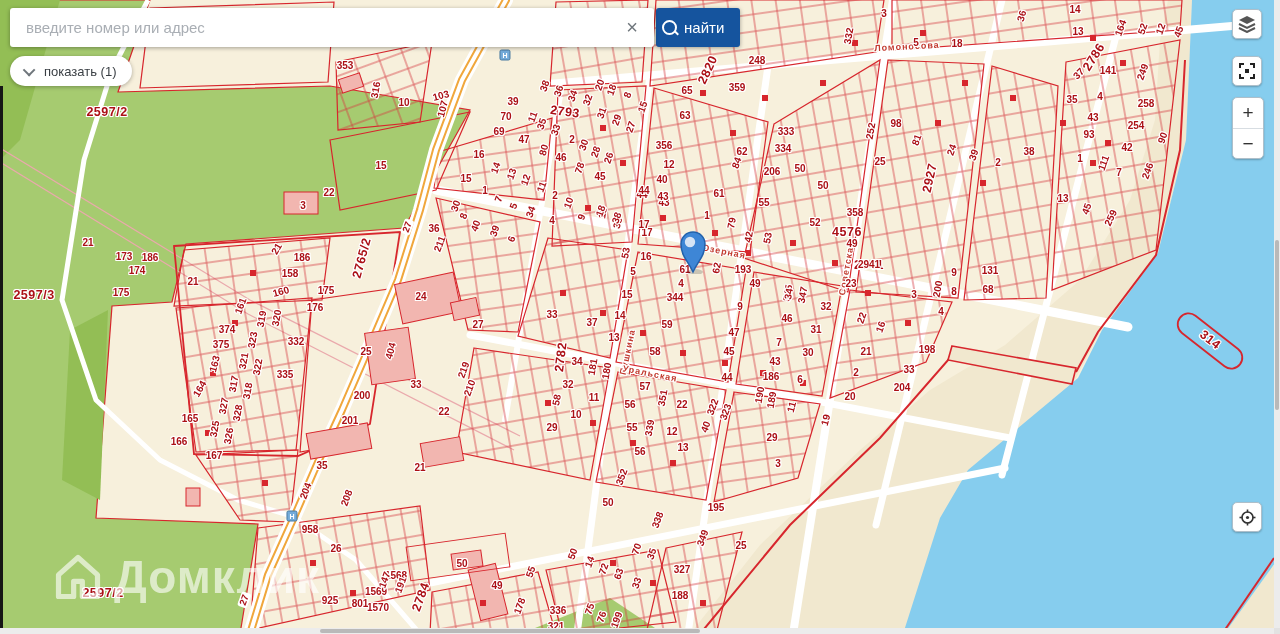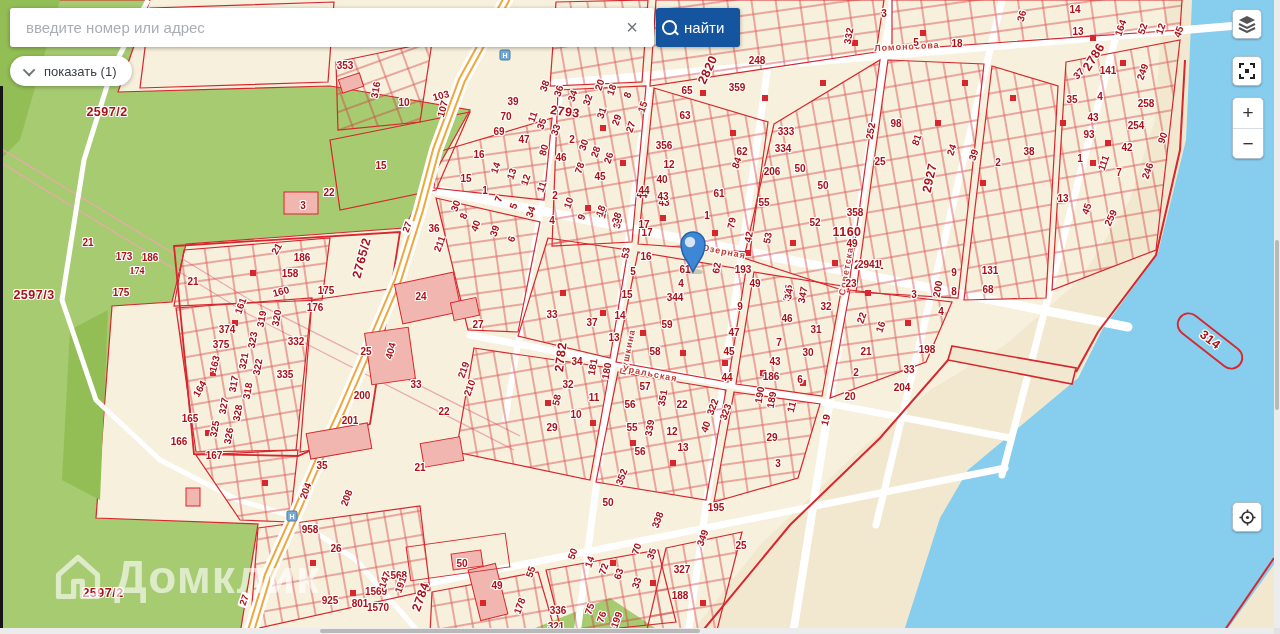--- a/index.html
+++ b/index.html
@@ -233,21 +233,21 @@
 
   <div id="labels">
       <span class="mlab q" style="left: 107px; top: 112px;">2597/2</span>
       <span class="mlab q" style="left: 34px; top: 295px;">2597/3</span>
       <span class="mlab q" style="left: 103px; top: 593px;">2597/2</span>
       <span class="mlab q" style="left: 362px; top: 258px; transform: translate(-50%, -50%) rotate(-75deg);">2765/2</span>
       <span class="mlab q" style="left: 561px; top: 357px; transform: translate(-50%, -50%) rotate(-83deg);">2782</span>
       <span class="mlab q" style="left: 565px; top: 112px; transform: translate(-50%, -50%) rotate(8deg);">2793</span>
       <span class="mlab q" style="left: 708px; top: 70px; transform: translate(-50%, -50%) rotate(-65deg);">2820</span>
       <span class="mlab q" style="left: 1094px; top: 57px; transform: translate(-50%, -50%) rotate(-58deg);">2786</span>
-      <span class="mlab q" style="left: 847px; top: 232px;">1160</span>
+      <span class="mlab q" style="left: 847px; top: 232px;">4576</span>
       <span class="mlab q" style="left: 869px; top: 265px;">2941</span>
       <span class="mlab q" style="left: 930px; top: 178px; transform: translate(-50%, -50%) rotate(-78deg);">2927</span>
       <span class="mlab q" style="left: 421px; top: 597px; transform: translate(-50%, -50%) rotate(-70deg);">2784</span>
       <span class="mlab q" style="left: 1210px; top: 340px; transform: translate(-50%, -50%) rotate(38deg);">314</span>
       <span class="mlab s" style="left: 907px; top: 47px; transform: translate(-50%, -50%) rotate(-3deg);">Ломоносова</span>
       <span class="mlab s" style="left: 724px; top: 252px; transform: translate(-50%, -50%) rotate(11deg);">Озерная</span>
       <span class="mlab s" style="left: 628px; top: 352px; transform: translate(-50%, -50%) rotate(-78deg);">Пушкина</span>
       <span class="mlab s" style="left: 650px; top: 374px; transform: translate(-50%, -50%) rotate(11deg);">Уральская</span>
       <span class="mlab s" style="left: 847px; top: 268px; transform: translate(-50%, -50%) rotate(-80deg);">Советская</span>
       <span class="mlab road" style="left: 407px; top: 227px; transform: translate(-50%, -50%) rotate(-70deg);">27</span>
@@ -461,21 +461,21 @@
       <span class="mlab" style="left: 200px; top: 389px; transform: translate(-50%, -50%) rotate(-60deg);">164</span>
       <span class="mlab" style="left: 224px; top: 406px; transform: translate(-50%, -50%) rotate(-80deg);">327</span>
       <span class="mlab" style="left: 238px; top: 413px; transform: translate(-50%, -50%) rotate(-80deg);">328</span>
       <span class="mlab" style="left: 190px; top: 419px;">165</span>
       <span class="mlab" style="left: 215px; top: 429px; transform: translate(-50%, -50%) rotate(-80deg);">325</span>
       <span class="mlab" style="left: 229px; top: 436px; transform: translate(-50%, -50%) rotate(-80deg);">326</span>
       <span class="mlab" style="left: 179px; top: 442px;">166</span>
       <span class="mlab" style="left: 214px; top: 456px;">167</span>
       <span class="mlab" style="left: 322px; top: 466px;">35</span>
       <span class="mlab" style="left: 88px; top: 243px;">21</span>
-      <span class="mlab" style="left: 137px; top: 271px; font-family: Liberation Serif, serif;">174</span>
+      <span class="mlab" style="left: 137px; top: 271px;">174</span>
       <span class="mlab" style="left: 124px; top: 257px;">173</span>
       <span class="mlab" style="left: 121px; top: 293px;">175</span>
       <span class="mlab" style="left: 150px; top: 258px;">186</span>
       <span class="mlab" style="left: 329px; top: 193px;">22</span>
       <span class="mlab" style="left: 303px; top: 206px;">3</span>
       <span class="mlab" style="left: 381px; top: 166px;">15</span>
       <span class="mlab" style="left: 376px; top: 90px; transform: translate(-50%, -50%) rotate(-80deg);">316</span>
       <span class="mlab" style="left: 345px; top: 66px;">353</span>
       <span class="mlab" style="left: 404px; top: 103px;">10</span>
       <span class="mlab" style="left: 441px; top: 96px; transform: translate(-50%, -50%) rotate(-15deg);">103</span>

